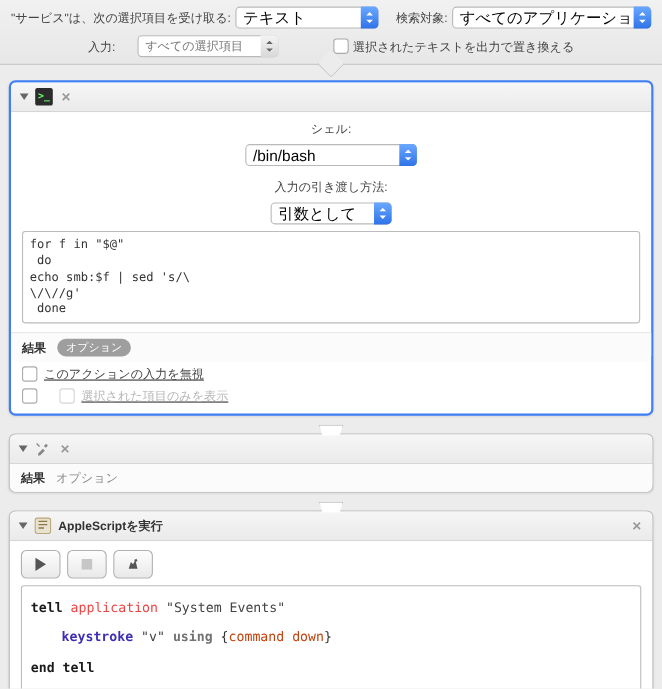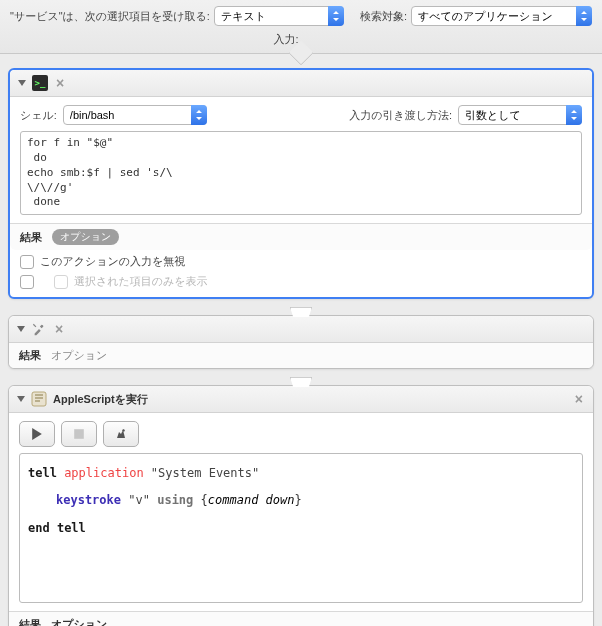--- a/index.html
+++ b/index.html
@@ -21,21 +21,21 @@
   .toprow { display: flex; align-items: center; gap: 4px; margin-bottom: 6px; }
   .toprow2 { display: flex; align-items: center; gap: 20px; justify-content: center;}
   .lbl { color:#444; white-space: nowrap; }
   .sel {
     appearance: none;
     background: #fff;
     border: 1px solid #b9b9b9;
     border-radius: 4px;
     height: 20px;
     padding: 0 18px 0 6px;
-    font-size: 11px;
+    font-size: 14px;
     position: relative;
   }
   .sel-wrap { position: relative; display:inline-block; }
   .sel-wrap .cap {
     position:absolute; right:0; top:0; bottom:0; width:16px;
     background: linear-gradient(#6aa8ff,#2f73e8);
     border-radius: 0 4px 4px 0;
     display:flex; align-items:center; justify-content:center;
     pointer-events:none;
   }
@@ -66,37 +66,37 @@
   }
   .card.active .card-hd{border-radius:5px 5px 0 0;}
   .tri { width:0;height:0;border-left:4px solid transparent;border-right:4px solid transparent;border-top:6px solid #666;}
   .ic-box{width:16px;height:16px;display:flex;align-items:center;justify-content:center;border-radius:2px;}
   .ic-term{background:#2b2b2b;color:#6f6;font-size:9px;font-family:monospace;}
   .ic-tool svg{width:14px;height:14px;fill:#888;}
   .ic-as svg{width:16px;height:16px;}
   .card-hd .title{flex:1;}
   .close{color:#999;font-size:14px;line-height:1;padding:0 2px;cursor:pointer;}
   .card-body{padding:8px 10px;}
-  .row{display:flex;align-items:center;gap:6px;margin-bottom:6px;}
+  .row{display:flex;align-items:center;gap:6px;margin-bottom:6px;flex-direction:column;}
   .row .spacer{flex:1;}
   .code-box {
     border:1px solid #bcbcbc; border-radius:3px; padding:4px 6px;
     font-family: Menlo, monospace; font-size:11px; line-height:1.35;
     white-space:pre; min-height:60px; overflow:hidden;
   }
   .card-ft{
     border-top:1px solid #d9d9d9; padding:5px 10px;
     display:flex; align-items:center; gap:10px; font-size:11px;
     background:#fbfbfb; border-radius:0 0 6px 6px;
   }
   .pill{background:#9e9e9e;color:#fff;border-radius:9px;padding:1px 8px;font-size:10px;display:inline-block;}
   .ftlink{color:#888;}
   .ftlink.strong{color:#333;font-weight:600;}
   .sub-opts{padding:4px 10px 8px;display:flex;flex-direction:column;gap:5px;}
-  .sub-opts .line{display:flex;align-items:center;gap:6px;}
+  .sub-opts .line{display:flex;align-items:flex-start;gap:6px;text-decoration:underline;}
   .dim{color:#b6b6b6;}
   .connector-in{
     position:absolute;left:50%;top:-9px;transform:translateX(-50%);
     width:22px;height:10px;
     background:#fff;border:1px solid #bfbfbf;border-bottom:none;
     clip-path: polygon(0 0,100% 0,85% 100%,15% 100%);
   }
   .btnbar{display:flex;gap:6px;margin-bottom:6px;}
   .sqbtn{
     width:36px;height:26px;border:1px solid #b0b0b0;border-radius:5px;
@@ -107,21 +107,21 @@
   .script-box{
     border:1px solid #bcbcbc;border-radius:3px;padding:10px 8px;
     font-family: Menlo, monospace; font-size:12px; line-height:1.6;
     min-height:150px;
   }
   .kw{font-weight:700;}
   .k-tell{color:#1a1a1a;}
   .k-app{color:#ef4444;}
   .k-str{color:#444;}
   .k-key{color:#3d2fb5;}
-  .k-cmd{color:#000000;font-style:italic;}
+  .k-cmd{color:#c2410c;}
   .k-using{color:#737373;}
   .grey-sel{
     appearance:none;border:1px solid #b9b9b9;border-radius:4px;height:20px;
     padding:0 18px 0 6px;font-size:11px;background:#fff;color:#777;
   }
   .sel-wrap.grey .cap{background:linear-gradient(#f4f4f4,#d8d8d8);}
   .sel-wrap.grey .cap svg{fill:#666;}
 </style>
 </head>
 <body>
@@ -147,50 +147,64 @@
       </select>
       <span class="cap">
           <svg viewBox="0 0 8 10">
             <path d="M4 0l3 3H1zM4 10l3-3H1z"></path>
           </svg>
         </span>
     </span>
   </div>
   <div class="toprow2">
     <span class="lbl">入力:</span>
+    <span class="sel-wrap grey">
+      <select class="grey-sel" style="width:128px">
+        <option>すべての選択項目</option>
+      </select>
+      <span class="cap">
+          <svg viewBox="0 0 8 10">
+            <path d="M4 0l3 3H1zM4 10l3-3H1z"></path>
+          </svg>
+        </span>
+    </span>
     <span style="width:10px"></span>
+    <span class="chkwrap">
+      <span class="chk"></span>
+      <span class="lbl">選択されたテキストを出力で置き換える</span>
+    </span>
   </div>
   <div class="notch"></div>
 </div>
 
 <div class="workspace">
 
   <div class="card active">
     <div class="card-hd">
       <span class="tri"></span>
       <span class="ic-box ic-term">&gt;_</span>
       <span class="close">×</span>
     </div>
     <div class="card-body">
       <div class="row">
         <span class="lbl">シェル:</span>
         <span class="sel-wrap">
-          <select class="sel" style="width:144px">
+          <select class="sel" style="width:156px">
             <option>/bin/bash</option>
           </select>
           <span class="cap">
               <svg viewBox="0 0 8 10">
                 <path d="M4 0l3 3H1zM4 10l3-3H1z"></path>
               </svg>
             </span>
         </span>
         <span class="spacer"></span>
         <span class="lbl">入力の引き渡し方法:</span>
         <span class="sel-wrap">
-          <select class="sel" style="width:124px">
+          <select class="sel" style="width:110px">
             <option>引数として</option>
           </select>
           <span class="cap">
               <svg viewBox="0 0 8 10">
                 <path d="M4 0l3 3H1zM4 10l3-3H1z"></path>
               </svg>
             </span>
         </span>
       </div>
       <div class="code-box">for f in "$@"

